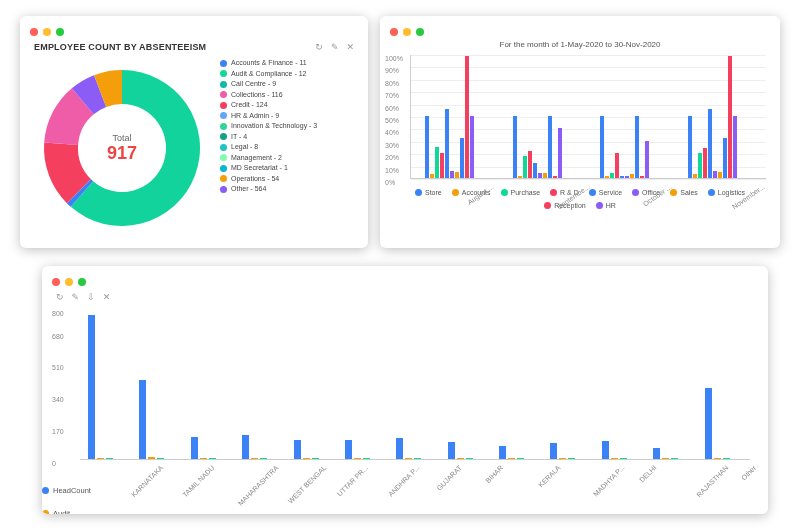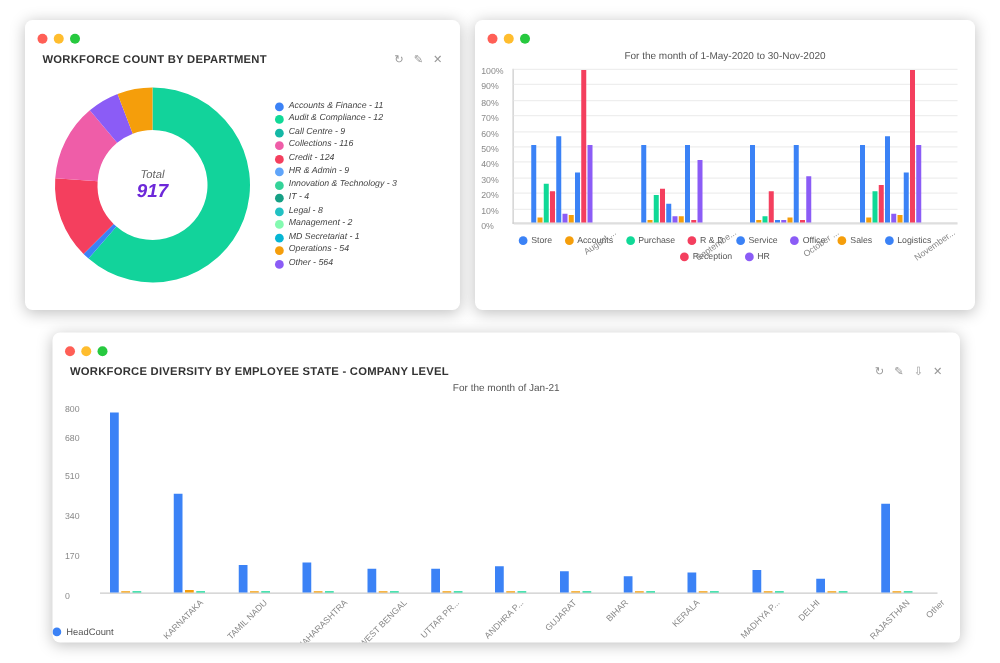--- a/index.html
+++ b/index.html
@@ -11,25 +11,25 @@
   .dot.r { background: #ff5f56; }
   .dot.y { background: #ffbd2e; }
   .dot.g { background: #27c93f; }
   .title-row { display: flex; align-items: center; justify-content: space-between; padding: 4px 14px 2px 14px; }
   .title { font-size: 9px; font-weight: 700; color: #333; letter-spacing: 0.2px; }
   .tools { display: flex; gap: 8px; color: #999; font-size: 9px; }
   .tools span { cursor: pointer; }
   .sub { text-align: center; font-size: 8px; color: #555; padding: 2px 0 4px 0; }
   
   #c1 { left: 20px; top: 16px; width: 348px; height: 232px; }
-  .donut-wrap { display: flex; padding: 4px 12px 8px 12px; gap: 8px; align-items: center; font-style: italic; }
+  .donut-wrap { display: flex; padding: 4px 12px 8px 12px; gap: 8px; align-items: flex-start; }
   .donut-box { position: relative; width: 180px; height: 180px; }
   .donut-center { position: absolute; left: 50%; top: 50%; transform: translate(-50%,-50%); text-align: center; }
   .donut-center .lbl { font-size: 9px; color: #666; }
-  .donut-center .val { font-size: 15px; font-weight: 700; color: #6d28d9; }
+  .donut-center .val { font-size: 18px; font-weight: 700; color: #ef4444; }
   .legend { font-size: 7px; color: #444; line-height: 1.5; }
   .legend-item { display: flex; align-items: center; gap: 4px; white-space: nowrap; }
   .swatch { width: 7px; height: 7px; border-radius: 50%; flex: none; }
   
   #c2 { left: 380px; top: 16px; width: 400px; height: 232px; }
   #c2 .plot { position: relative; margin: 2px 14px 2px 30px; height: 124px; border-left: 1px solid #ccc; border-bottom: 1px solid #ccc; }
   #c2 .ytick { position: absolute; left: -26px; font-size: 7px; color: #888; transform: translateY(50%); }
   #c2 .hgrid { position: absolute; left: 0; right: 0; height: 0; border-top: 1px solid #eee; }
   #c2 .group { position: absolute; bottom: 0; display: flex; align-items: flex-end; gap: 1px; }
   #c2 .bar { width: 4px; }
@@ -50,21 +50,21 @@
 
 <div id="c1" class="card">
   <div class="card-header">
     <span class="traffic">
       <span class="dot r"></span>
       <span class="dot y"></span>
       <span class="dot g"></span>
     </span>
   </div>
   <div class="title-row">
-    <div class="title">WORKFORCE COUNT BY DEPARTMENT</div>
+    <div class="title">EMPLOYEE COUNT BY ABSENTEEISM</div>
     <div class="tools">
       <span>↻</span>
       <span>✎</span>
       <span>✕</span>
     </div>
   </div>
   <div class="donut-wrap">
     <div class="donut-box">
       <svg id="donut-svg" width="180" height="180" viewBox="0 0 180 180">
           <path d="M 90 12 A 78 78 0 1 1 38.827395738740414 148.8673472573762 L 61.13340272441767 123.20722152980196 A 44 44 0 1 0 90 46 Z" fill="#12d39b"></path>
@@ -267,29 +267,27 @@
 
 <div id="c3" class="card">
   <div class="card-header">
     <span class="traffic">
       <span class="dot r"></span>
       <span class="dot y"></span>
       <span class="dot g"></span>
     </span>
   </div>
   <div class="title-row">
-    <div class="title">WORKFORCE DIVERSITY BY EMPLOYEE STATE - COMPANY LEVEL</div>
     <div class="tools">
       <span>↻</span>
       <span>✎</span>
       <span>⇩</span>
       <span>✕</span>
     </div>
   </div>
-  <div class="sub">For the month of Jan-21</div>
   <div class="plot" id="plot3">
       <div class="ytick" style="bottom: -4px;">0</div>
       <div class="ytick" style="bottom: 27.875px;">170</div>
       <div class="ytick" style="bottom: 59.75px;">340</div>
       <div class="ytick" style="bottom: 91.625px;">510</div>
       <div class="ytick" style="bottom: 123.5px;">680</div>
       <div class="ytick" style="bottom: 146px;">800</div>
       <div class="group" style="left: 8px;">
         <div class="bar" style="height: 144.375px; background: rgb(59, 130, 246);"></div>
         <div class="bar" style="height: 1.5px; background: rgb(245, 158, 11);"></div>

